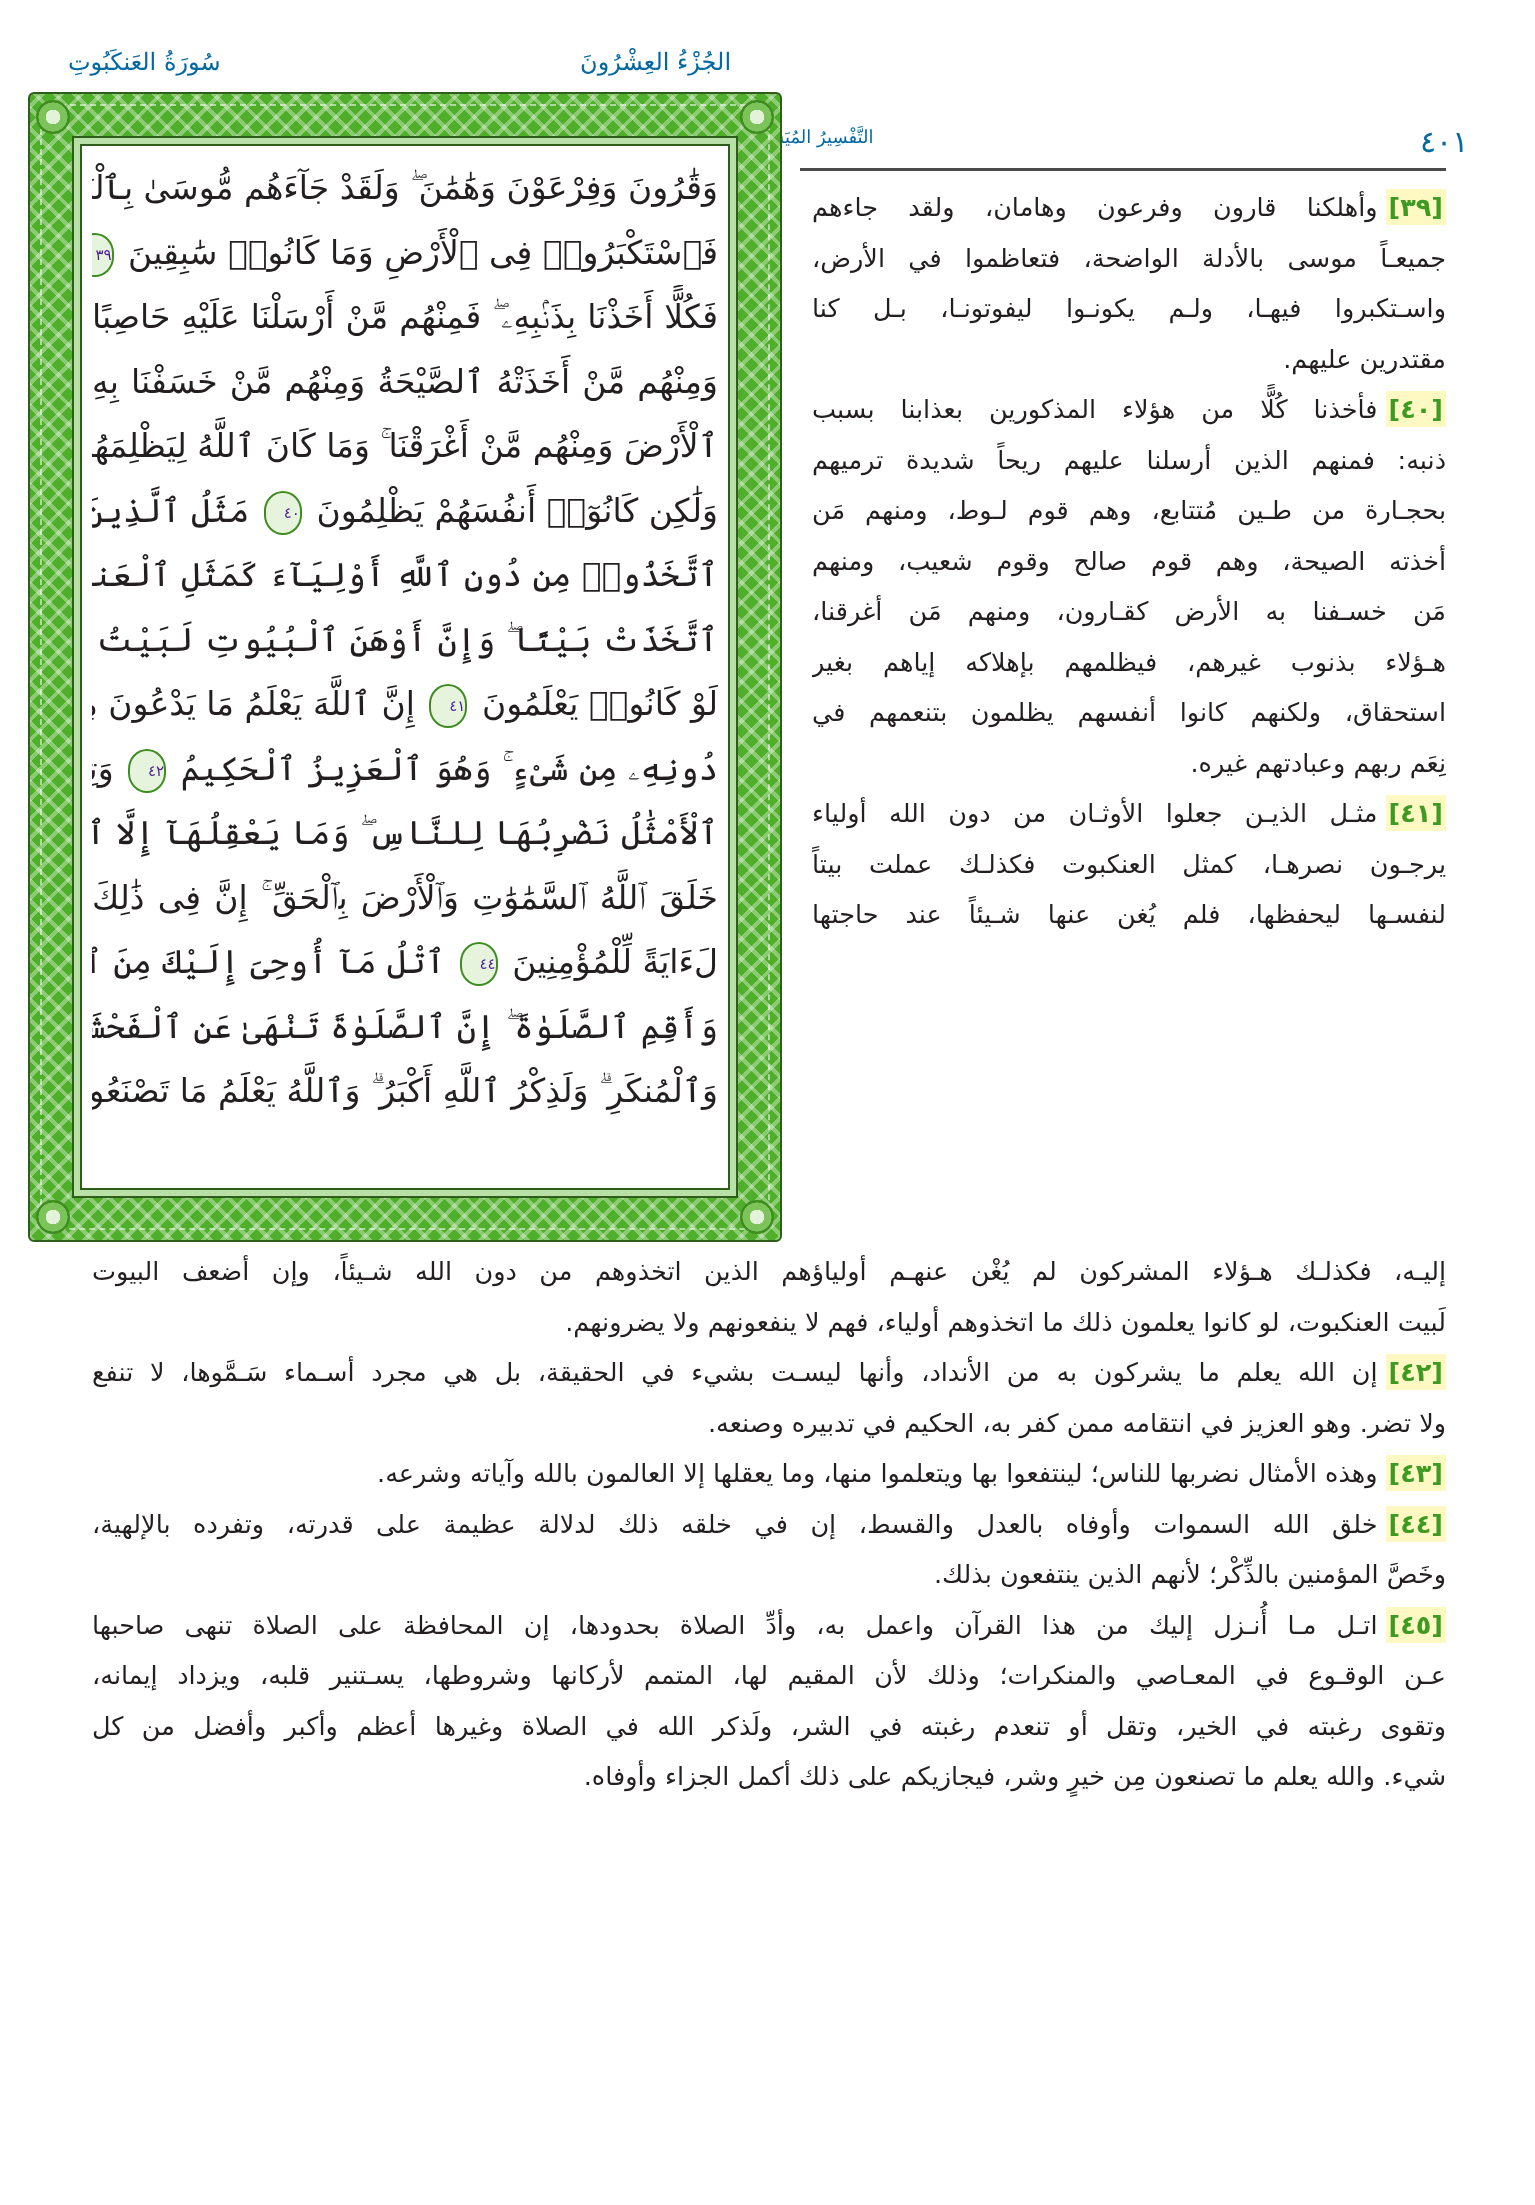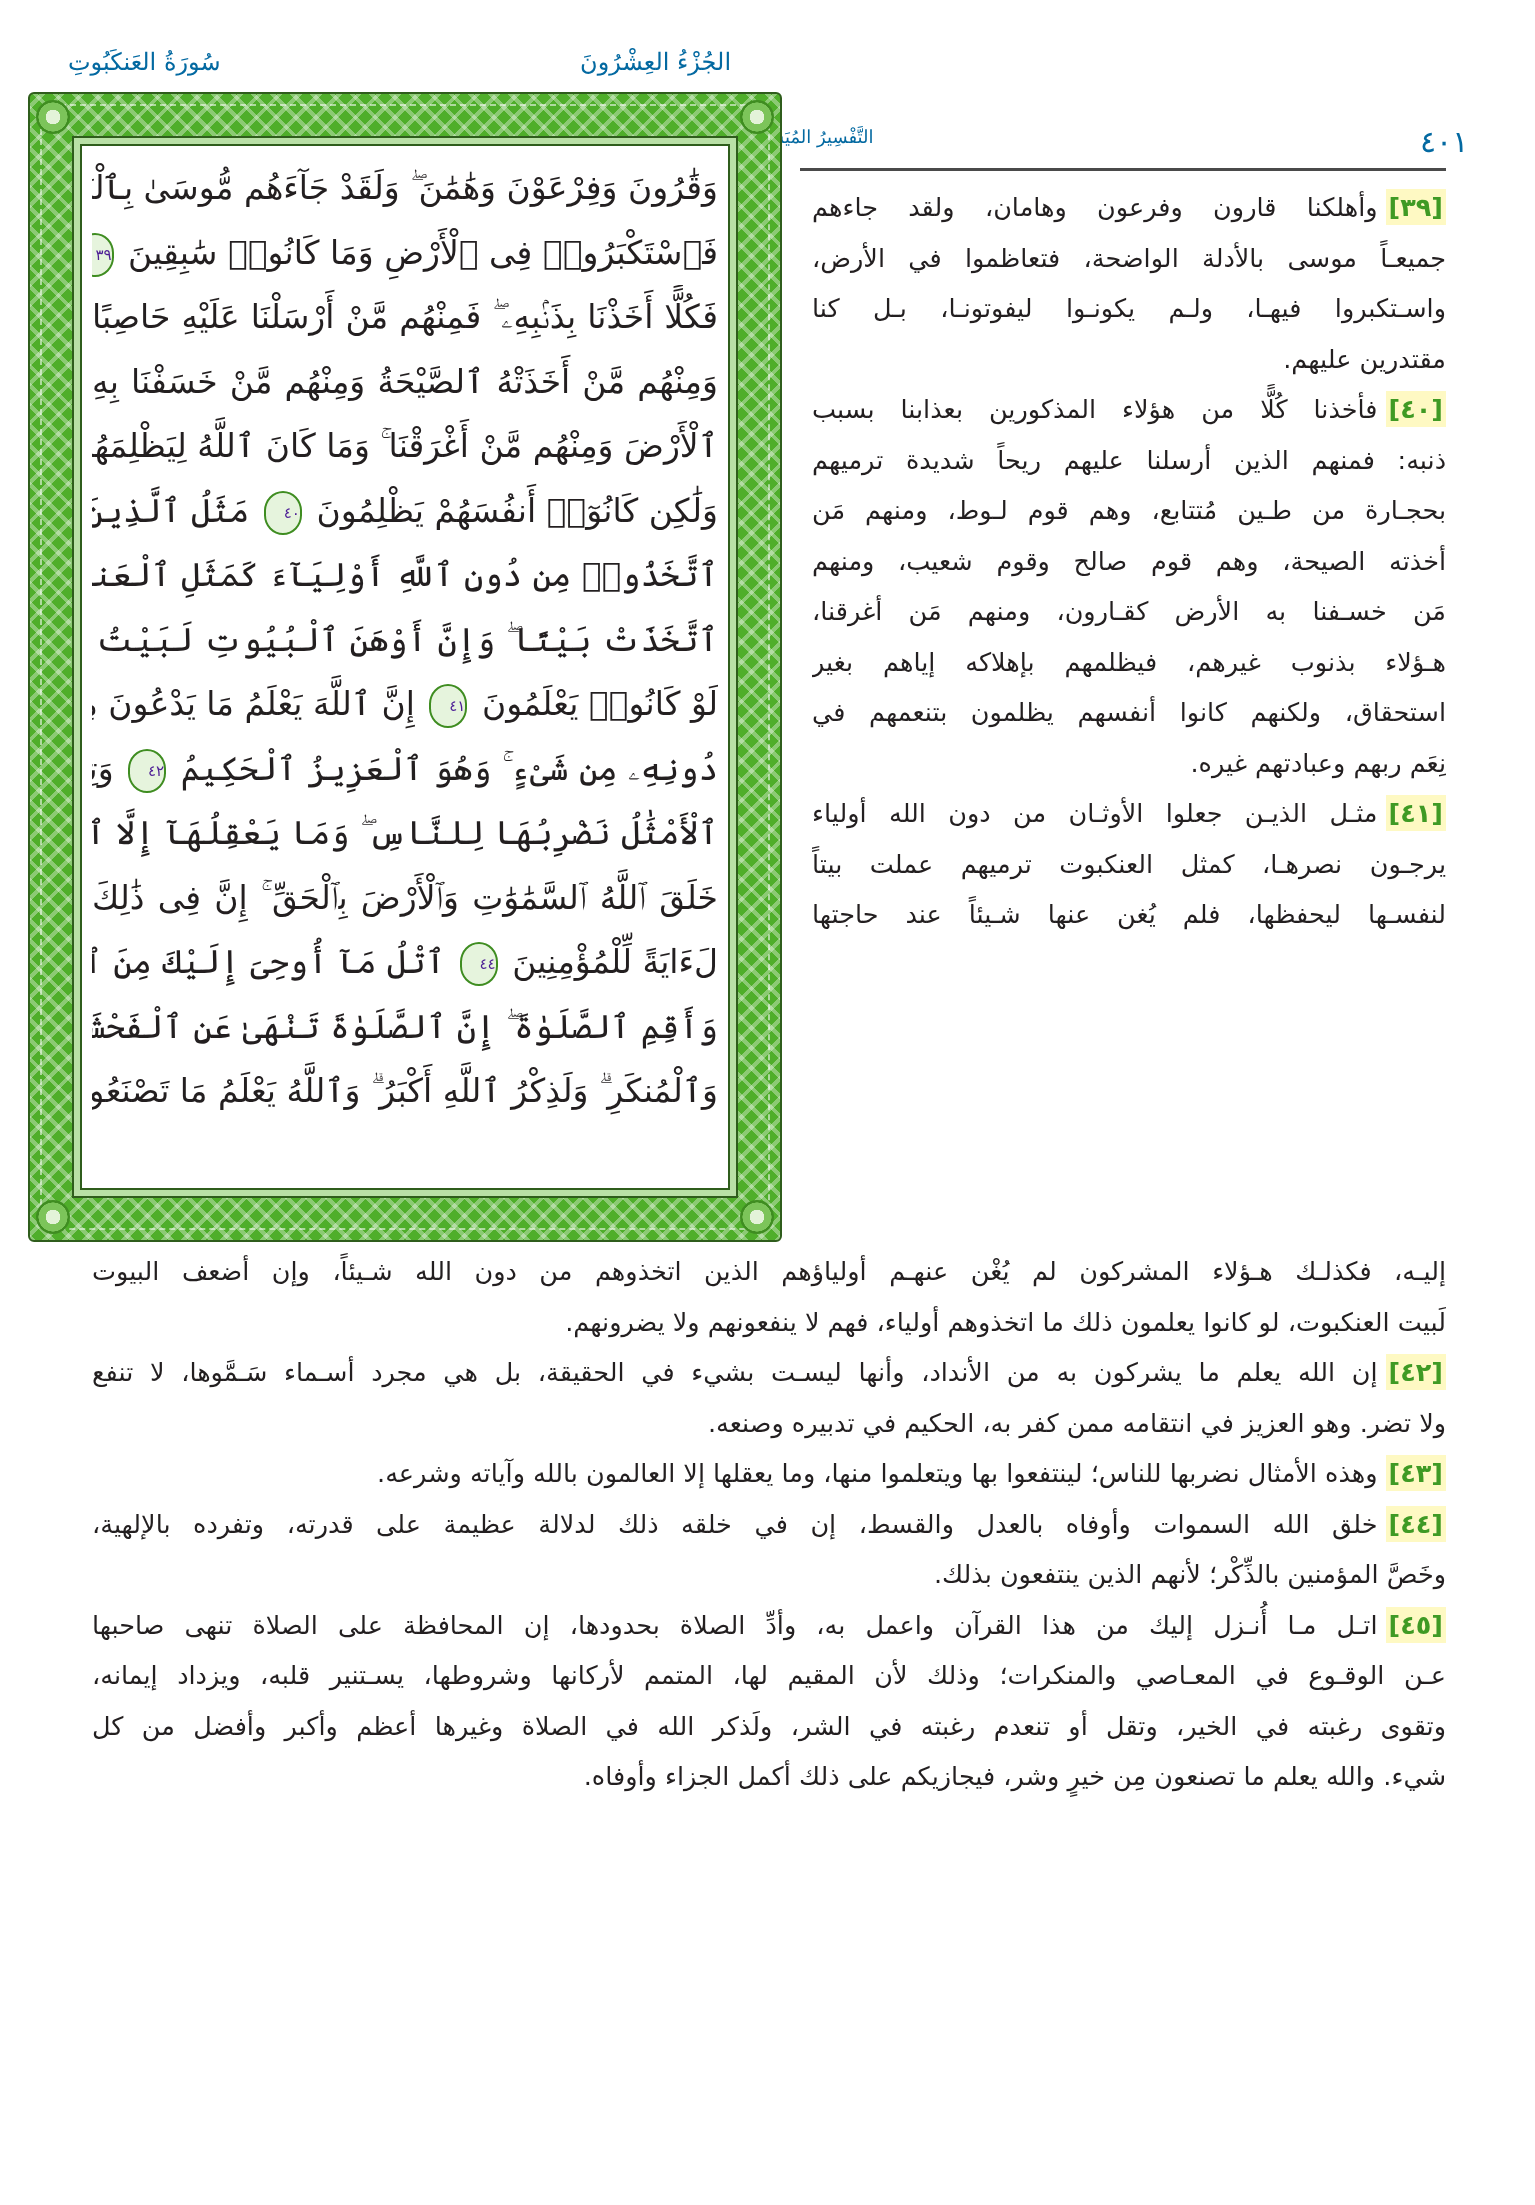--- a/index.html
+++ b/index.html
@@ -84,21 +84,21 @@
       <div class="tline last"><span>مقتدرين عليهم.</span></div>
       <div class="tline"><span class="vnum">[٤٠]</span><span>فأخذنا كُلًّا من هؤلاء المذكورين بعذابنا بسبب</span></div>
       <div class="tline"><span>ذنبه: فمنهم الذين أرسلنا عليهم ريحاً شديدة ترميهم</span></div>
       <div class="tline"><span>بحجـارة من طـين مُتتابع، وهم قوم لـوط، ومنهم مَن</span></div>
       <div class="tline"><span>أخذته الصيحة، وهم قوم صالح وقوم شعيب، ومنهم</span></div>
       <div class="tline"><span>مَن خسـفنا به الأرض كقـارون، ومنهم مَن أغرقنا،</span></div>
       <div class="tline"><span>هـؤلاء بذنوب غيرهم، فيظلمهم بإهلاكه إياهم بغير</span></div>
       <div class="tline"><span>استحقاق، ولكنهم كانوا أنفسهم يظلمون بتنعمهم في</span></div>
       <div class="tline last"><span>نِعَم ربهم وعبادتهم غيره.</span></div>
       <div class="tline"><span class="vnum">[٤١]</span><span>مثـل الذيـن جعلوا الأوثـان من دون الله أولياء</span></div>
-      <div class="tline"><span>يرجـون نصرهـا، كمثل العنكبوت ترميهم عملت بيتاً</span></div>
+      <div class="tline"><span>يرجـون نصرهـا، كمثل العنكبوت فكذلـك عملت بيتاً</span></div>
       <div class="tline"><span>لنفسـها ليحفظها، فلم يُغن عنها شـيئاً عند حاجتها</span></div>
     </div>
   <div class="tafsir tafsir-full" id="tafsir-full">
       <div class="tline"><span>إليـه، فكذلـك هـؤلاء المشركون لم يُغْن عنهـم أولياؤهم الذين اتخذوهم من دون الله شـيئاً، وإن أضعف البيوت</span></div>
       <div class="tline last"><span>لَبيت العنكبوت، لو كانوا يعلمون ذلك ما اتخذوهم أولياء، فهم لا ينفعونهم ولا يضرونهم.</span></div>
       <div class="tline"><span class="vnum">[٤٢]</span><span>إن الله يعلم ما يشركون به من الأنداد، وأنها ليسـت بشيء في الحقيقة، بل هي مجرد أسـماء سَـمَّوها، لا تنفع</span></div>
       <div class="tline last"><span>ولا تضر. وهو العزيز في انتقامه ممن كفر به، الحكيم في تدبيره وصنعه.</span></div>
       <div class="tline last"><span class="vnum">[٤٣]</span><span>وهذه الأمثال نضربها للناس؛ لينتفعوا بها ويتعلموا منها، وما يعقلها إلا العالمون بالله وآياته وشرعه.</span></div>
       <div class="tline"><span class="vnum">[٤٤]</span><span>خلق الله السموات وأوفاه بالعدل والقسط، إن في خلقه ذلك لدلالة عظيمة على قدرته، وتفرده بالإلهية،</span></div>
       <div class="tline last"><span>وخَصَّ المؤمنين بالذِّكْر؛ لأنهم الذين ينتفعون بذلك.</span></div>

